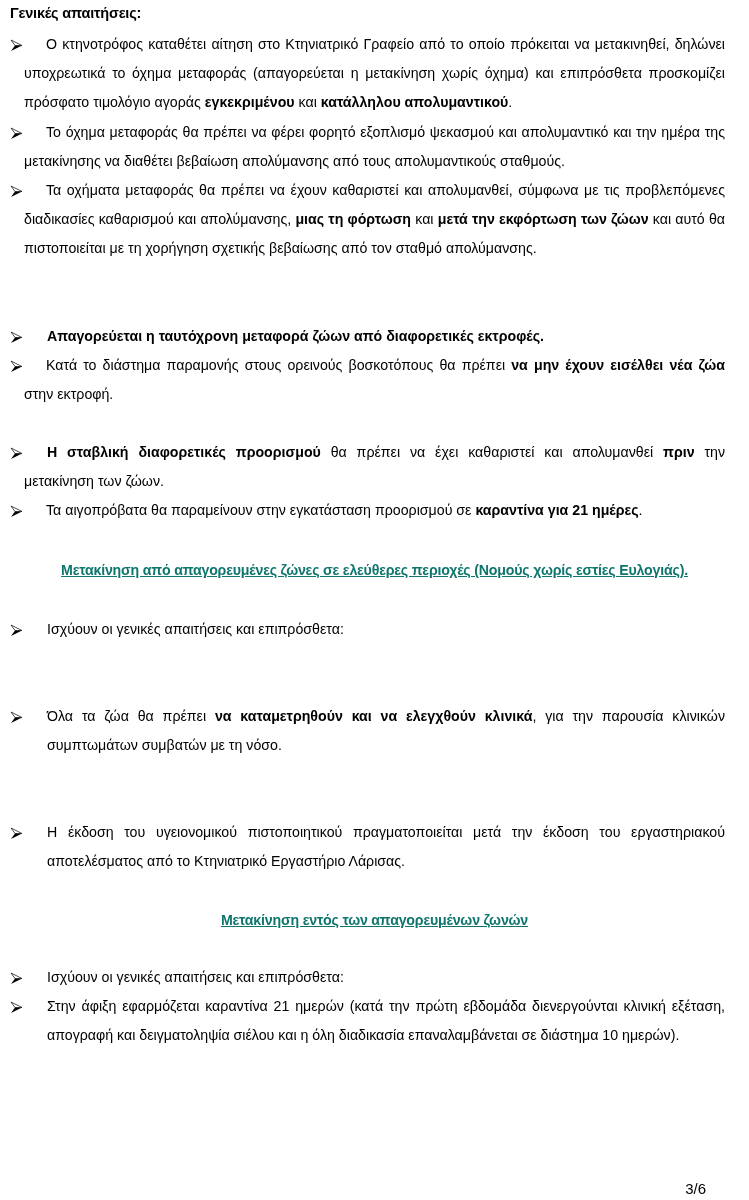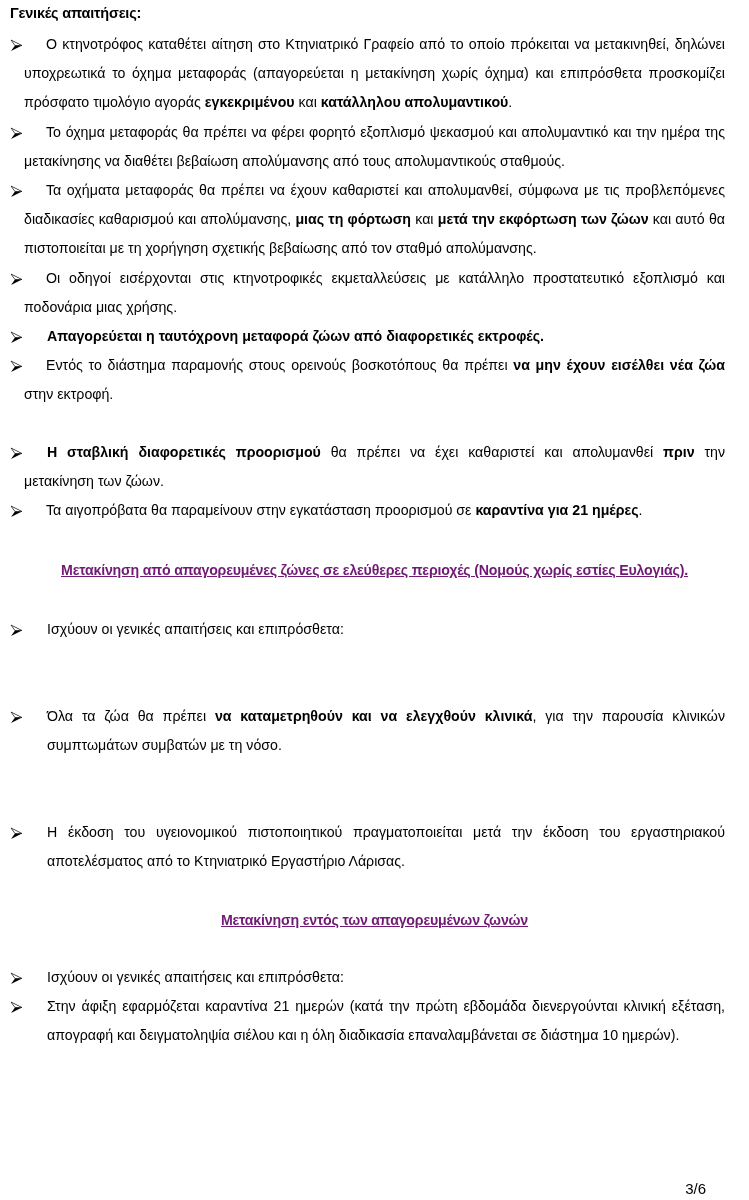--- a/index.html
+++ b/index.html
@@ -23,21 +23,21 @@
   }
   .item .txt { display: block; }
   
   .s1 .txt { padding-left: 14px; text-indent: 22px; }
   .s1.bold-lead .txt { text-indent: 23px; }
   
   .s2 .txt { padding-left: 37px; }
   .b { font-weight: bold; }
   .red-title {
     position: absolute; left: 0; width: 749px; text-align: center;
-    color: #701a75; font-weight: bold; text-decoration: underline;
+    color: #0f766e; font-weight: bold; text-decoration: underline;
     font-size: 14.2px; letter-spacing: -0.2px;
   }
   .pagenum {
     position: absolute; right: 24px; top: 1180px; font-size: 15px; margin-left: 13px;
   }
   .arrow-svg { display: inline-block; width: 13px; height: 13px; vertical-align: middle; }
 </style>
 </head>
 <body>
 
@@ -59,40 +59,33 @@
         </svg></span>
       <span class="txt"><span>Το όχημα μεταφοράς θα πρέπει να φέρει φορητό εξοπλισμό ψεκασμού και απολυμαντικό και την ημέρα της μετακίνησης να διαθέτει βεβαίωση απολύμανσης από τους απολυμαντικούς σταθμούς.</span></span>
     </div>
   <div class="item s1" style="top:176px">
       <span class="arrow"><svg class="arrow-svg" viewBox="0 0 13 13">
           <path d="M1 1 L12 6.5 L1 12 L5 6.5 Z" fill="#000"></path>
           <path d="M1 1 L5 6.5 L12 6.5 Z" fill="#fff" stroke="#000" stroke-width="0.6"></path>
         </svg></span>
       <span class="txt"><span>Τα οχήματα μεταφοράς θα πρέπει να έχουν καθαριστεί και απολυμανθεί, σύμφωνα με τις προβλεπόμενες διαδικασίες καθαρισμού και απολύμανσης, </span><span class="b">μιας τη φόρτωση</span><span> και </span><span class="b">μετά την εκφόρτωση των ζώων</span><span> και αυτό θα πιστοποιείται με τη χορήγηση σχετικής βεβαίωσης από τον σταθμό απολύμανσης.</span></span>
     </div>
-  <div class="item s1" style="top:264px">
-      <span class="arrow"><svg class="arrow-svg" viewBox="0 0 13 13">
-          <path d="M1 1 L12 6.5 L1 12 L5 6.5 Z" fill="#000"></path>
-          <path d="M1 1 L5 6.5 L12 6.5 Z" fill="#fff" stroke="#000" stroke-width="0.6"></path>
-        </svg></span>
-      <span class="txt"><span>Οι οδηγοί εισέρχονται στις κτηνοτροφικές εκμεταλλεύσεις με κατάλληλο προστατευτικό εξοπλισμό και ποδονάρια μιας χρήσης.</span></span>
-    </div>
   <div class="item s1 bold-lead" style="top:322px">
       <span class="arrow"><svg class="arrow-svg" viewBox="0 0 13 13">
           <path d="M1 1 L12 6.5 L1 12 L5 6.5 Z" fill="#000"></path>
           <path d="M1 1 L5 6.5 L12 6.5 Z" fill="#fff" stroke="#000" stroke-width="0.6"></path>
         </svg></span>
       <span class="txt"><span class="b">Απαγορεύεται η ταυτόχρονη μεταφορά ζώων από διαφορετικές εκτροφές.</span></span>
     </div>
   <div class="item s1" style="top:351px">
       <span class="arrow"><svg class="arrow-svg" viewBox="0 0 13 13">
           <path d="M1 1 L12 6.5 L1 12 L5 6.5 Z" fill="#000"></path>
           <path d="M1 1 L5 6.5 L12 6.5 Z" fill="#fff" stroke="#000" stroke-width="0.6"></path>
         </svg></span>
-      <span class="txt"><span>Εντός το διάστημα παραμονής στους ορεινούς βοσκοτόπους θα πρέπει </span><span class="b">να μην έχουν εισέλθει νέα ζώα</span><span> στην εκτροφή.</span></span>
+      <span class="txt"><span>Κατά το διάστημα παραμονής στους ορεινούς βοσκοτόπους θα πρέπει </span><span class="b">να μην έχουν εισέλθει νέα ζώα</span><span> στην εκτροφή.</span></span>
     </div>
   <div class="item s1 bold-lead" style="top:438px">
       <span class="arrow"><svg class="arrow-svg" viewBox="0 0 13 13">
           <path d="M1 1 L12 6.5 L1 12 L5 6.5 Z" fill="#000"></path>
           <path d="M1 1 L5 6.5 L12 6.5 Z" fill="#fff" stroke="#000" stroke-width="0.6"></path>
         </svg></span>
       <span class="txt"><span class="b">Η σταβλική διαφορετικές προορισμού</span><span> θα πρέπει να έχει καθαριστεί και απολυμανθεί </span><span class="b">πριν</span><span> την μετακίνηση των ζώων.</span></span>
     </div>
   <div class="item s1" style="top:496px">
       <span class="arrow"><svg class="arrow-svg" viewBox="0 0 13 13">

